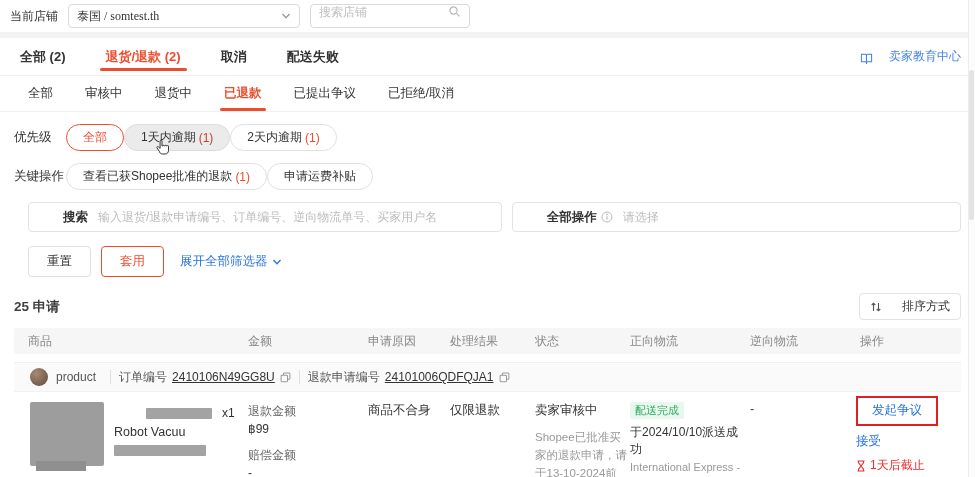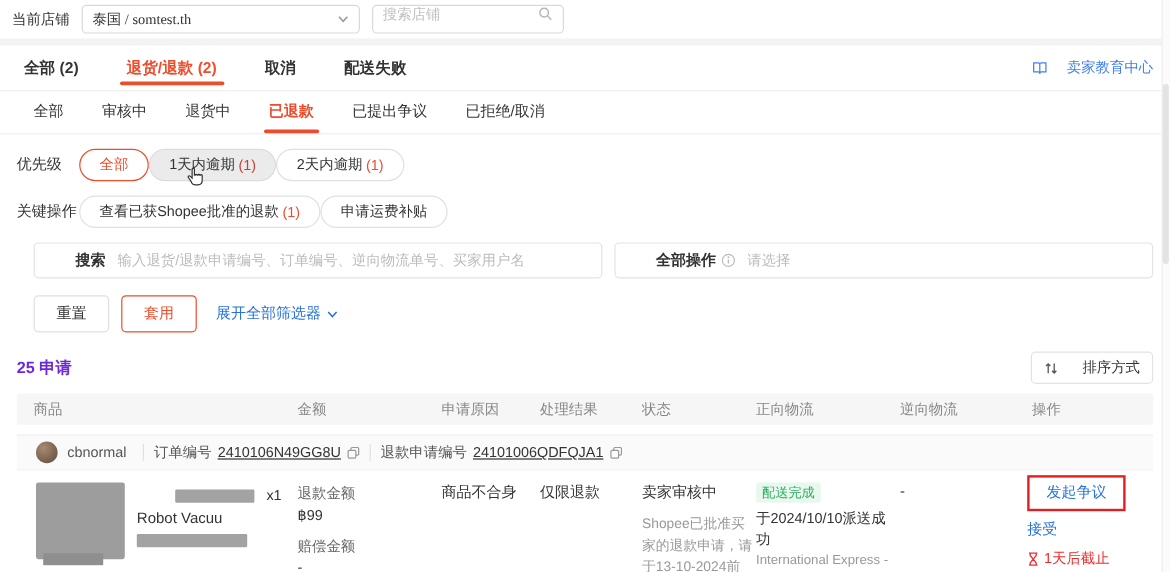--- a/index.html
+++ b/index.html
@@ -15,21 +15,21 @@
   .store-search { width:160px; height:24px; border:1px solid #d9d9d9; border-radius:4px; display:flex; align-items:flex-start; padding:0 8px; }
   .store-search input { border:none; outline:none; flex:1; font-size:12px; color:#333; font-family:inherit; min-width:0; }
   .store-search input::placeholder { color:#c0c0c0; }
   .gray-strip { height:6px; background:#f3f3f3; }
 
   
   .main-tabs { display:flex; align-items:center; padding:0 14px; height:38px; border-bottom:1px solid #efefef; }
   .main-tab { position:relative; font-size:13px; font-weight:700; color:#333; padding:0 6px; margin-right:28px; height:100%; display:flex; align-items:center; cursor:pointer; }
   .main-tab.active { color:#ee4d2d; }
   .main-tab.active::after { content:""; position:absolute; left:0; right:0; bottom:4px; height:3px; border-radius:2px; background:#ee4d2d; }
-  .edu-link { margin-left:auto; display:flex; align-items:center; gap:16px; font-size:12px; color:#4080ee; cursor:pointer; }
+  .edu-link { margin-left:auto; display:flex; align-items:flex-end; gap:16px; font-size:12px; color:#4080ee; cursor:pointer; }
 
   
   .sub-tabs { display:flex; align-items:center; padding:0 28px; height:36px; border-bottom:1px solid #f0f0f0; gap:32px; }
   .sub-tab { position:relative; font-size:12.5px; color:#333; height:100%; display:flex; align-items:center; cursor:pointer; }
   .sub-tab.active { color:#ee4d2d; font-weight:700; }
   .sub-tab.active::after { content:""; position:absolute; left:-4px; right:-4px; bottom:0; height:3px; border-radius:2px; background:#ee4d2d; }
 
   
   .filter-row { display:flex; align-items:center; padding:6px 14px; }
   .filter-label { font-size:12.5px; color:#333; width:52px; flex:none; }
@@ -47,21 +47,21 @@
   .search-box input { border:none; outline:none; flex:1; font-size:12px; font-family:inherit; color:#333; min-width:0; }
   .search-box input::placeholder { color:#bcbcbc; }
 
   .btn-row { display:flex; align-items:center; padding:8px 14px 8px 28px; gap:10px; }
   .btn { border-radius:4px; font-size:12.5px; padding:6px 18px; background:#fff; cursor:pointer; border:1px solid #e0e0e0; color:#333; }
   .btn.primary-outline { border-color:#ee4d2d; color:#ee4d2d; }
   .expand-link { display:flex; align-items:center; gap:4px; color:#2673dd; font-size:12.5px; margin-left:6px; cursor:pointer; }
 
   
   .list-head { display:flex; align-items:center; padding:8px 14px; }
-  .list-count { font-size:13.5px; font-weight:700; color:#6d28d9; }
+  .list-count { font-size:13.5px; font-weight:700; color:#404040; }
   .sort-btn { margin-left:auto; display:flex; align-items:center; gap:20px; border:1px solid #e3e3e3; border-radius:4px; background:#fff; font-size:12px; color:#333; padding:4px 10px; cursor:pointer; }
 
   
   .grid { display:grid; grid-template-columns:230px 120px 82px 85px 95px 120px 110px 105px; }
   .table-wrap { margin:0 14px; }
   .thead { background:#f6f6f6; border-radius:2px; height:26px; align-items:center; }
   .thead .th { font-size:12px; color:#888; padding-left:4px; }
   .thead .th:first-child { padding-left:14px; }
 
   .card { margin-top:8px; border-bottom:1px solid #f0f0f0; }
@@ -232,21 +232,21 @@
       <div class="th">处理结果</div>
       <div class="th">状态</div>
       <div class="th">正向物流</div>
       <div class="th">逆向物流</div>
       <div class="th">操作</div>
     </div>
 
     <div class="card">
       <div class="card-head">
         <span class="avatar"></span>
-        <span class="buyer-name">cbnormal</span>
+        <span class="buyer-name">product</span>
         <span class="vdiv"></span>
         <span class="ono">
           <span>订单编号</span>
           <span class="num">2410106N49GG8U</span>
           <span class="copy-icon">
             <svg class="ic" width="11" height="11" viewBox="0 0 12 12">
                 <rect x="3.8" y="1" width="7" height="7" rx="1" fill="none" stroke="#999" stroke-width="1.1"></rect>
                 <rect x="1.2" y="3.6" width="7" height="7" rx="1" fill="#fafafa" stroke="#999" stroke-width="1.1"></rect>
               </svg>
           </span>

